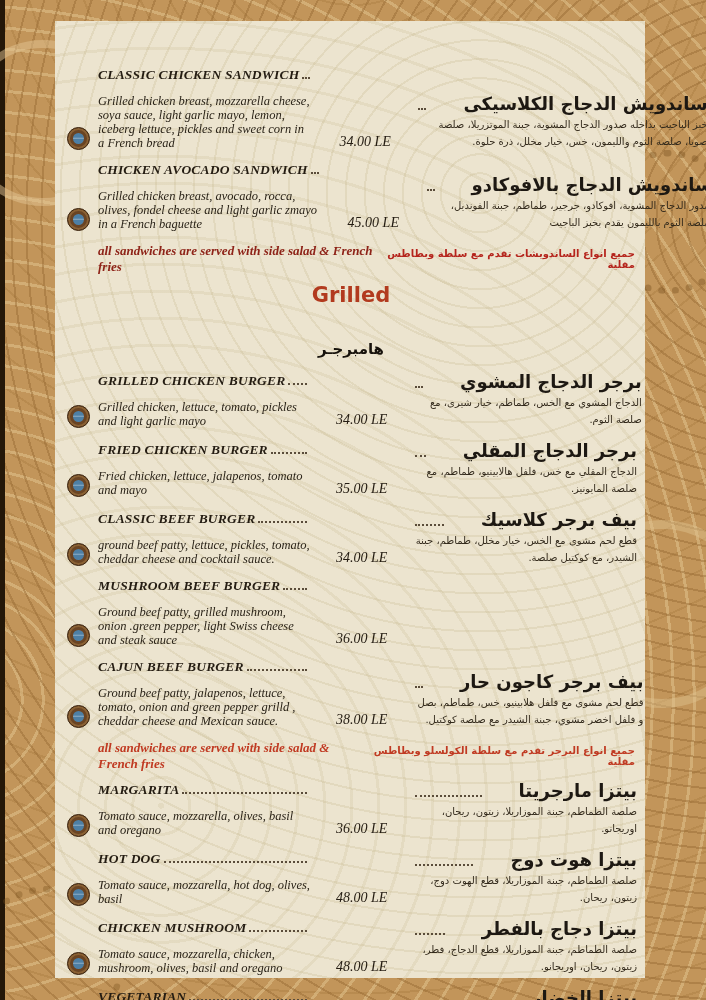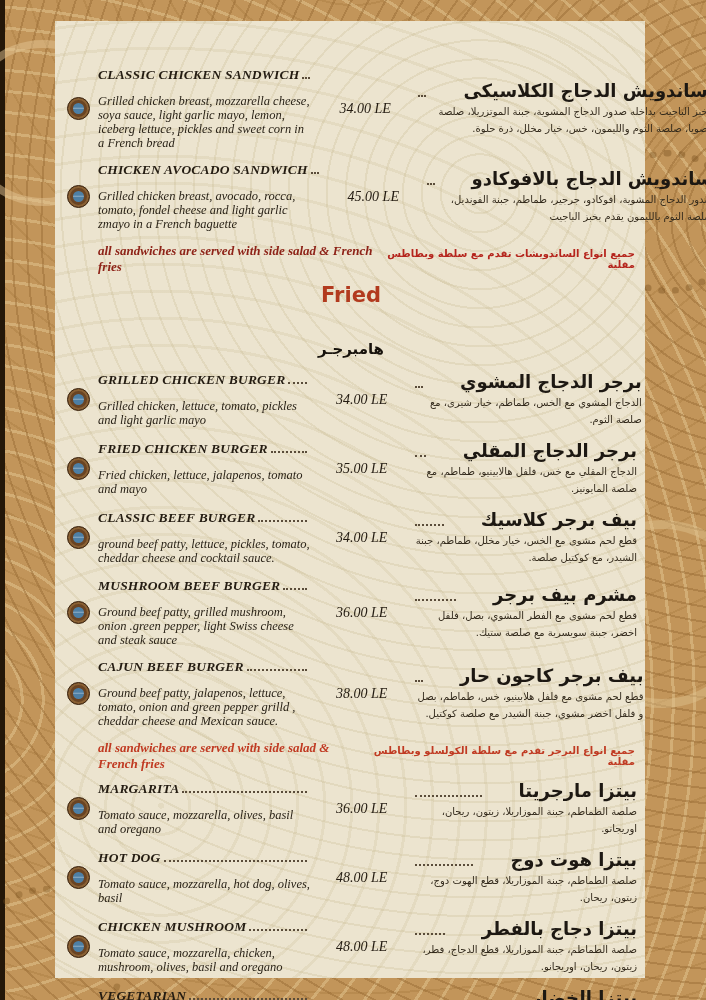--- a/index.html
+++ b/index.html
@@ -21,21 +21,21 @@
 
   .panel {
     position:absolute; left:55px; top:21px; width:590px; bottom:22px;
     box-sizing:border-box; padding:46px 8px 0 10px;
     background-color:#ece4cf;
     background-image:
       repeating-radial-gradient(circle at 72% 18%, rgba(190,175,128,0.22) 0 2px, rgba(0,0,0,0) 2px 19px),
       repeating-radial-gradient(circle at 18% 82%, rgba(190,175,128,0.18) 0 3px, rgba(0,0,0,0) 3px 27px);
   }
 
-  .item { display:flex; align-items:center; margin-bottom:12px; }
+  .item { display:flex; align-items:flex-end; margin-bottom:12px; }
   .bullet {
     flex:0 0 auto; width:21px; height:21px; border-radius:50%;
     background:#6a4423; border:1px solid #3c2510;
     box-shadow: inset 0 0 0 2px #8a6134;
     margin:0 8px 0 2px; display:flex; align-items:center; justify-content:center;
   }
   .bullet-inner {
     width:11px; height:11px; border-radius:50%; background:#4d7fa5;
     background-image:linear-gradient(rgba(255,255,255,0) 40%, rgba(255,255,255,0.55) 45%, rgba(255,255,255,0) 55%);
   }
@@ -97,41 +97,41 @@
 
       <div class="item">
         <div class="bullet">
             <span class="bullet-inner"></span>
           </div>
         <div class="en">
           <div class="en-title-row">
             <span class="en-name">CHICKEN AVOCADO SANDWICH</span>
             <span class="leader"></span>
           </div>
-          <div class="en-desc">Grilled chicken breast, avocado, rocca, tomato, fondel cheese and light garlic zmayo in a French baguette</div>
+          <div class="en-desc">Grilled chicken breast, avocado, rocca, olives, fondel cheese and light garlic zmayo in a French baguette</div>
         </div>
         <div class="price">45.00 LE</div>
         <div class="ar" dir="rtl">
           <div class="ar-title-row">
             <span class="ar-name">ساندويش الدجاج بالافوكادو</span>
             <span class="leader"></span>
           </div>
           <div class="ar-desc">صدور الدجاج المشوية، افوكادو، جرجير، طماطم، جبنة الفونديل، صلصة الثوم بالليمون يقدم بخبز الباجيت</div>
         </div>
       </div>
 
       <div class="note-row">
         <span class="note-en">all sandwiches are served with side salad &amp; French fries</span>
         <span class="note-ar" dir="rtl">جميع انواع الساندويشات تقدم مع سلطة وبطاطس مقلية</span>
       </div>
     </div>
 
     <div>
       <div class="section-header">
-        <div class="header-en">Fried</div>
+        <div class="header-en">Grilled</div>
         <div class="header-ar" dir="rtl">هامبرجـر</div>
       </div>
 
       <div class="item">
         <div class="bullet">
             <span class="bullet-inner"></span>
           </div>
         <div class="en">
           <div class="en-title-row">
             <span class="en-name">GRILLED CHICKEN BURGER</span>
@@ -196,27 +196,20 @@
             <span class="bullet-inner"></span>
           </div>
         <div class="en">
           <div class="en-title-row">
             <span class="en-name">MUSHROOM BEEF BURGER</span>
             <span class="leader"></span>
           </div>
           <div class="en-desc">Ground beef patty, grilled mushroom, onion .green pepper, light Swiss cheese and steak sauce</div>
         </div>
         <div class="price">36.00 LE</div>
-        <div class="ar" dir="rtl">
-          <div class="ar-title-row">
-            <span class="ar-name">مشرم بيف برجر</span>
-            <span class="leader"></span>
-          </div>
-          <div class="ar-desc">قطع لحم مشوى مع الفطر المشوي، بصل، فلفل اخضر، جبنة سويسرية مع صلصة ستيك.</div>
-        </div>
       </div>
 
       <div class="item">
         <div class="bullet">
             <span class="bullet-inner"></span>
           </div>
         <div class="en">
           <div class="en-title-row">
             <span class="en-name">CAJUN BEEF BURGER</span>
             <span class="leader"></span>

